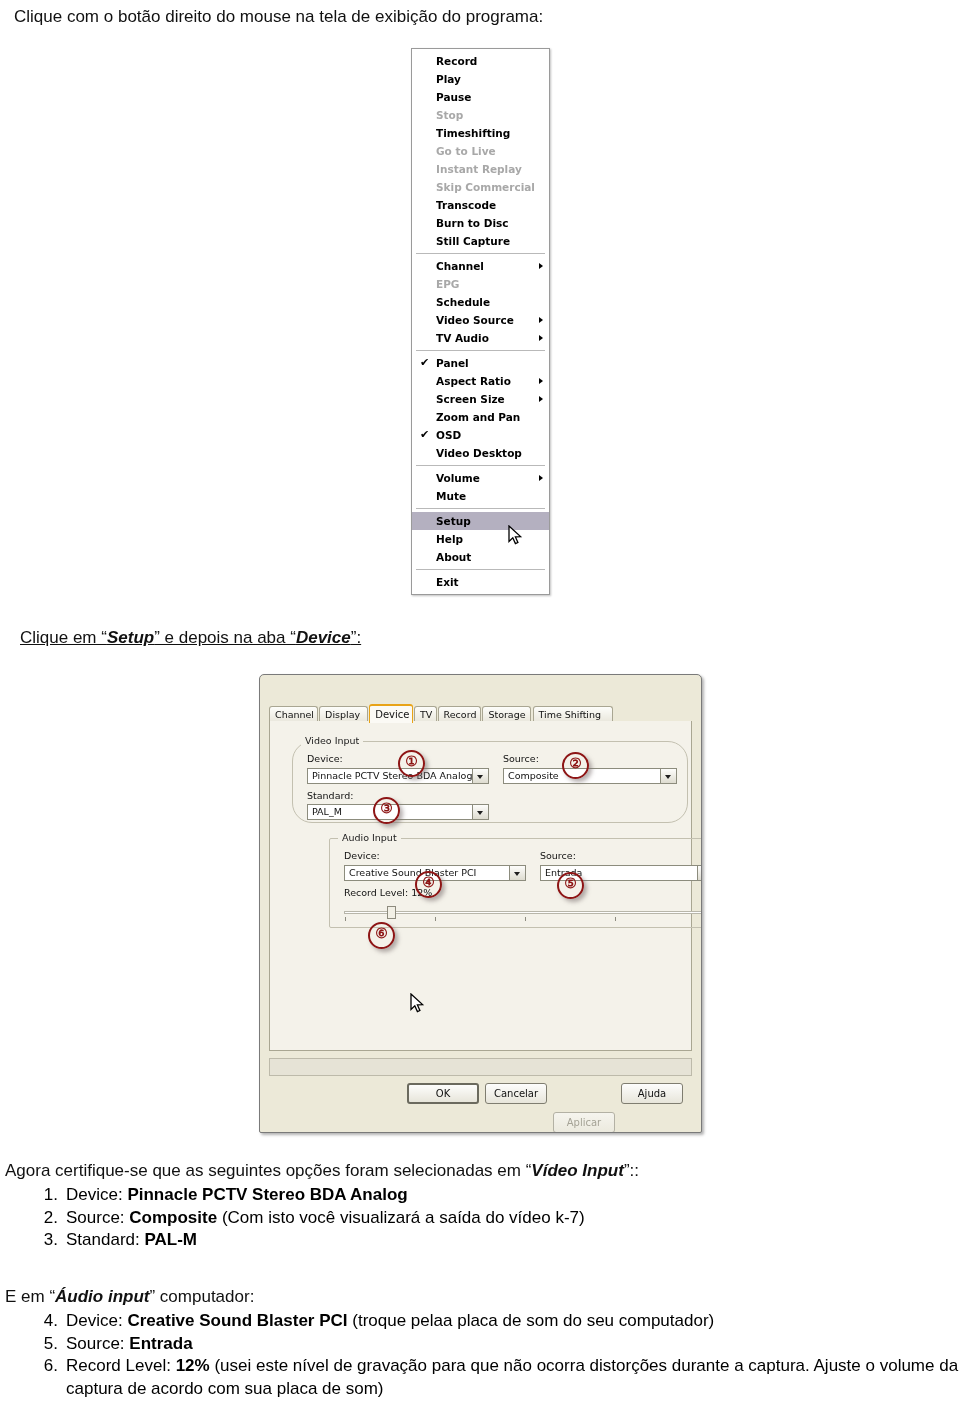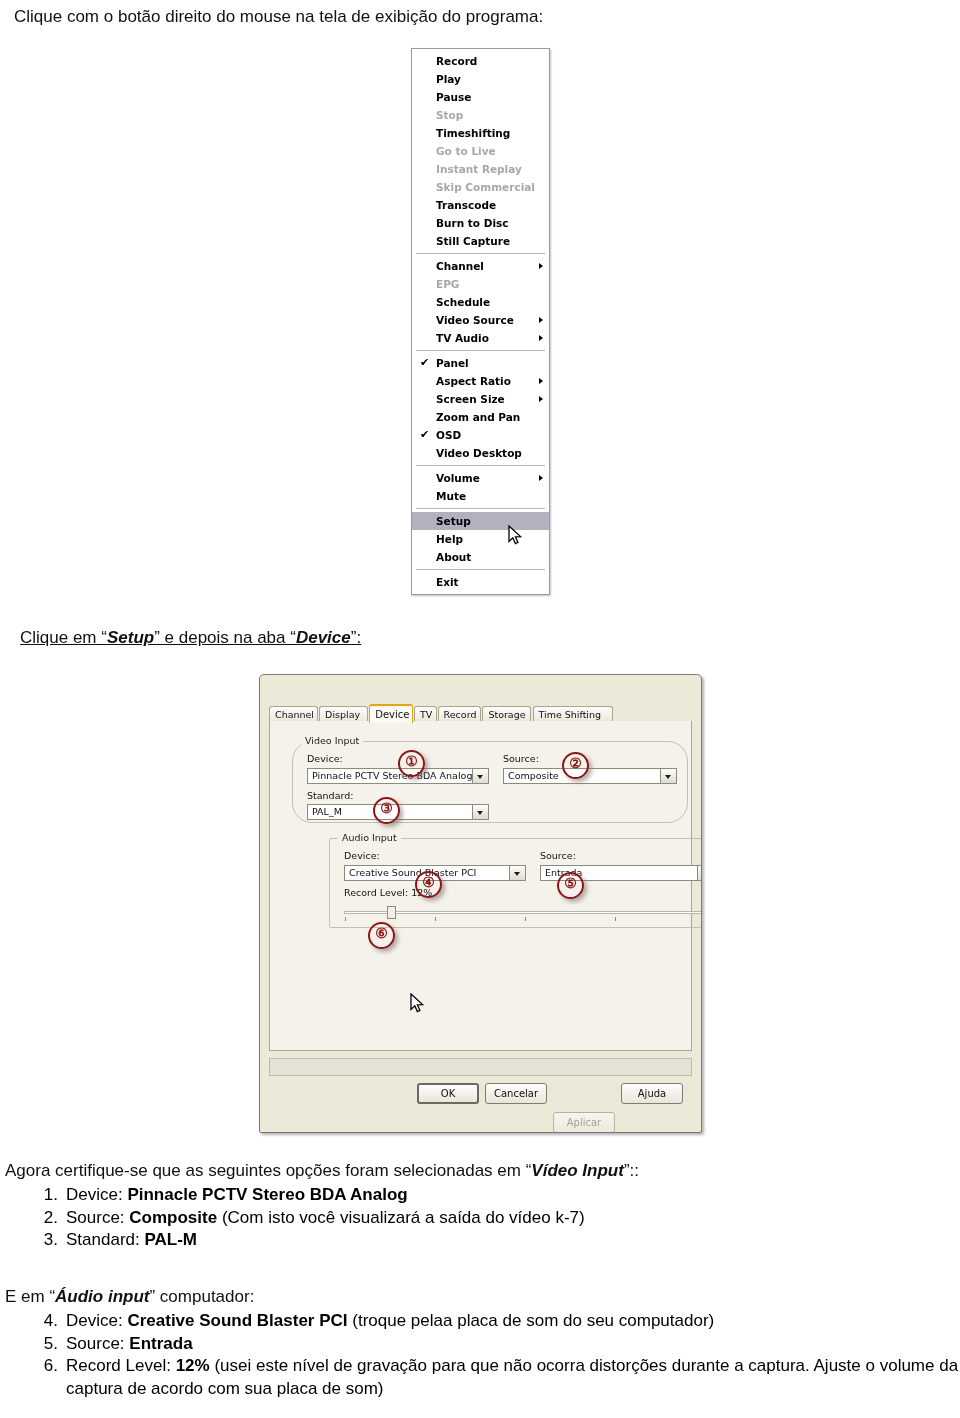--- a/index.html
+++ b/index.html
@@ -257,21 +257,21 @@
           </div>
         </div>
       </div>
 
       <div class="statusbar"></div>
 
       <div class="btnrow" id="btnrow">
           <div class="dbtn" style="width: 62px; right: 16px; margin-left: 20px;">Ajuda</div>
           <div class="dbtn disabled" style="width: 62px; right: 84px;">Aplicar</div>
           <div class="dbtn" style="width: 62px; right: 152px;">Cancelar</div>
-          <div class="dbtn default" style="width: 62px; right: 220px;">OK</div>
+          <div class="dbtn default" style="width: 72px; right: 220px;">OK</div>
         </div>
     </div>
   </div>
 
   <svg class="cursor" id="dialog-cursor" viewBox="0 0 16 22">
     <path d="M1,1 L1,16.5 L4.8,12.8 L7.4,18.6 L9.9,17.5 L7.4,11.9 L12.6,11.6 Z" fill="#ffffff" stroke="#000000" stroke-width="1.3"></path>
   </svg>
 
   <div class="callout" id="callout-1" style="left:398px;top:750px;">①</div>
   <div class="callout" id="callout-2" style="left:562px;top:752px;">②</div>

